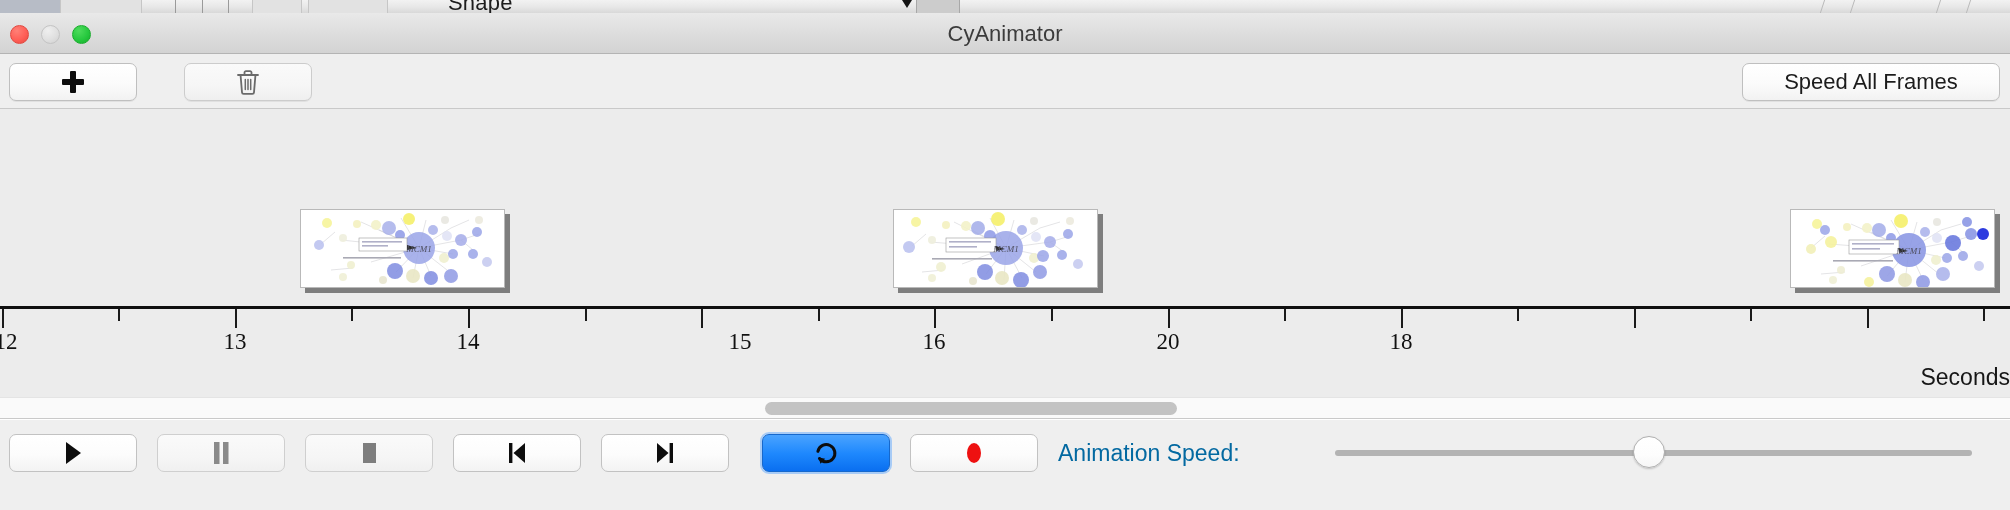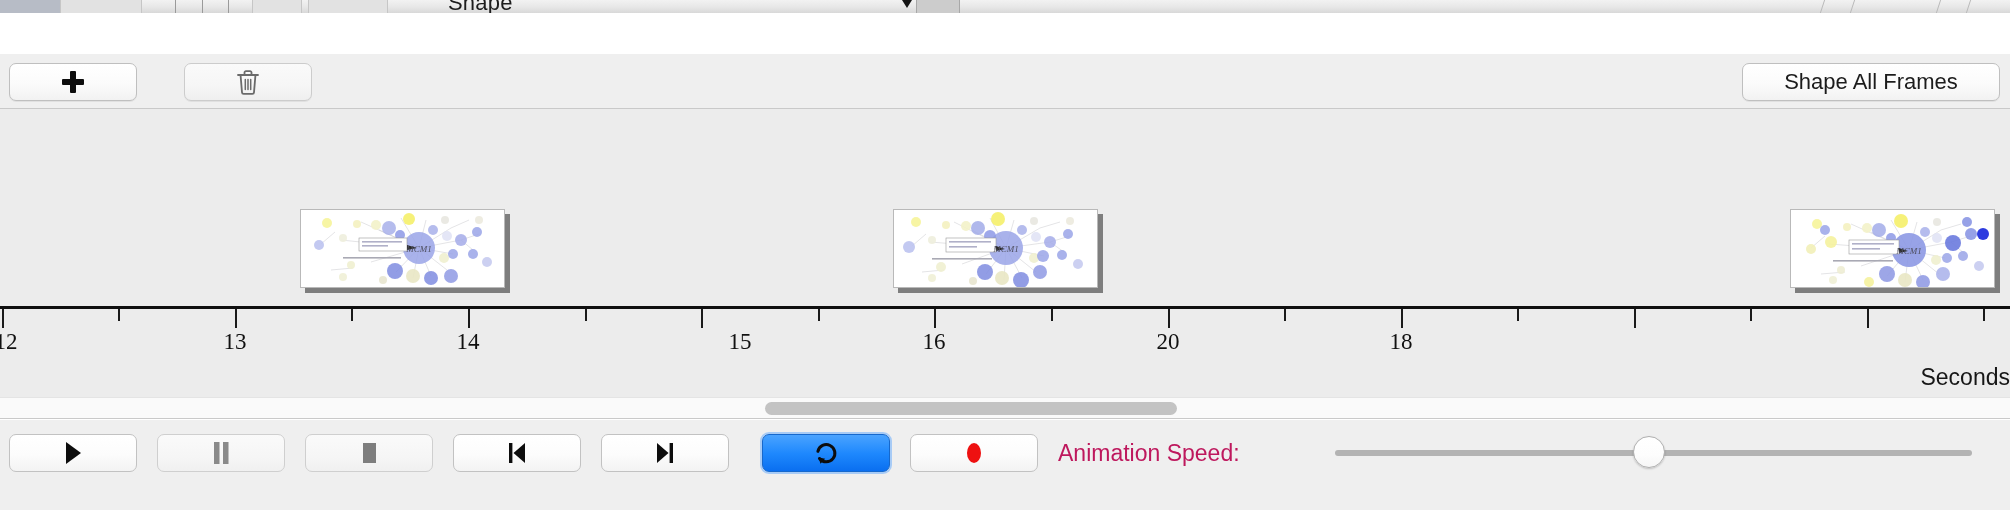--- a/index.html
+++ b/index.html
@@ -310,21 +310,21 @@
     border-color: #1668cc;
     box-shadow: 0 0 0 2px rgba(80,160,255,.45);
   }
   .speed-label {
     position: absolute;
     left: 1058px;
     top: 14px;
     height: 38px;
     line-height: 38px;
     font-size: 23px;
-    color: #be185d;
+    color: #0369a1;
     font-family: "Liberation Sans", sans-serif;
     white-space: nowrap;
   }
   .slider {
     position: absolute;
     left: 1335px;
     top: 30px;
     width: 637px;
     height: 6px;
   }
@@ -362,38 +362,46 @@
     <div class="bg-panel" style="left:308px;width:78px;"></div>
     <div class="bg-shape-text">Shape</div>
     <div class="bg-caret"></div>
     <div class="bg-thumb"></div>
     <div class="bg-slash" style="left:1822px;"></div>
     <div class="bg-slash" style="left:1852px;"></div>
     <div class="bg-slash" style="left:1938px;"></div>
     <div class="bg-slash" style="left:1968px;"></div>
   </div>
 
+  <div class="titlebar">
+    <div class="window-title">CyAnimator</div>
+    <div class="traffic">
+      <div class="light close"></div>
+      <div class="light min"></div>
+      <div class="light max"></div>
+    </div>
+  </div>
 
   <div class="toolbar">
 
     <div class="btn btn-add">
       <span class="plus-icon"></span>
     </div>
 
     <div class="btn flat btn-delete">
       <svg width="26" height="28" viewBox="0 0 26 28">
         <path d="M3 7 h20" stroke="#6a6a6a" stroke-width="1.8" fill="none" stroke-linecap="round"></path>
         <path d="M9.5 7 V4.6 a1.4 1.4 0 0 1 1.4 -1.4 h4.2 a1.4 1.4 0 0 1 1.4 1.4 V7" stroke="#6a6a6a" stroke-width="1.8" fill="none" stroke-linejoin="round"></path>
         <path d="M5.6 7.6 L7 24.4 a1.6 1.6 0 0 0 1.6 1.5 h8.8 a1.6 1.6 0 0 0 1.6 -1.5 L20.4 7.6" stroke="#6a6a6a" stroke-width="1.8" fill="none" stroke-linejoin="round"></path>
         <path d="M10.3 11.5 V21.6 M13 11.5 V21.6 M15.7 11.5 V21.6" stroke="#6a6a6a" stroke-width="1.5" fill="none" stroke-linecap="round"></path>
       </svg>
     </div>
 
     <div class="btn btn-clear">
-      <span>Shape All Frames</span>
+      <span>Speed All Frames</span>
     </div>
   </div>
 
   <div class="timeline">
 
     <div class="frame" style="left:300px; top:100px;">
       <div class="shadow"></div>
       <div class="sheet">
         <svg width="203" height="77" viewBox="0 0 203 77">
           <g stroke="#c8c8cc" stroke-width="0.5" fill="none">

